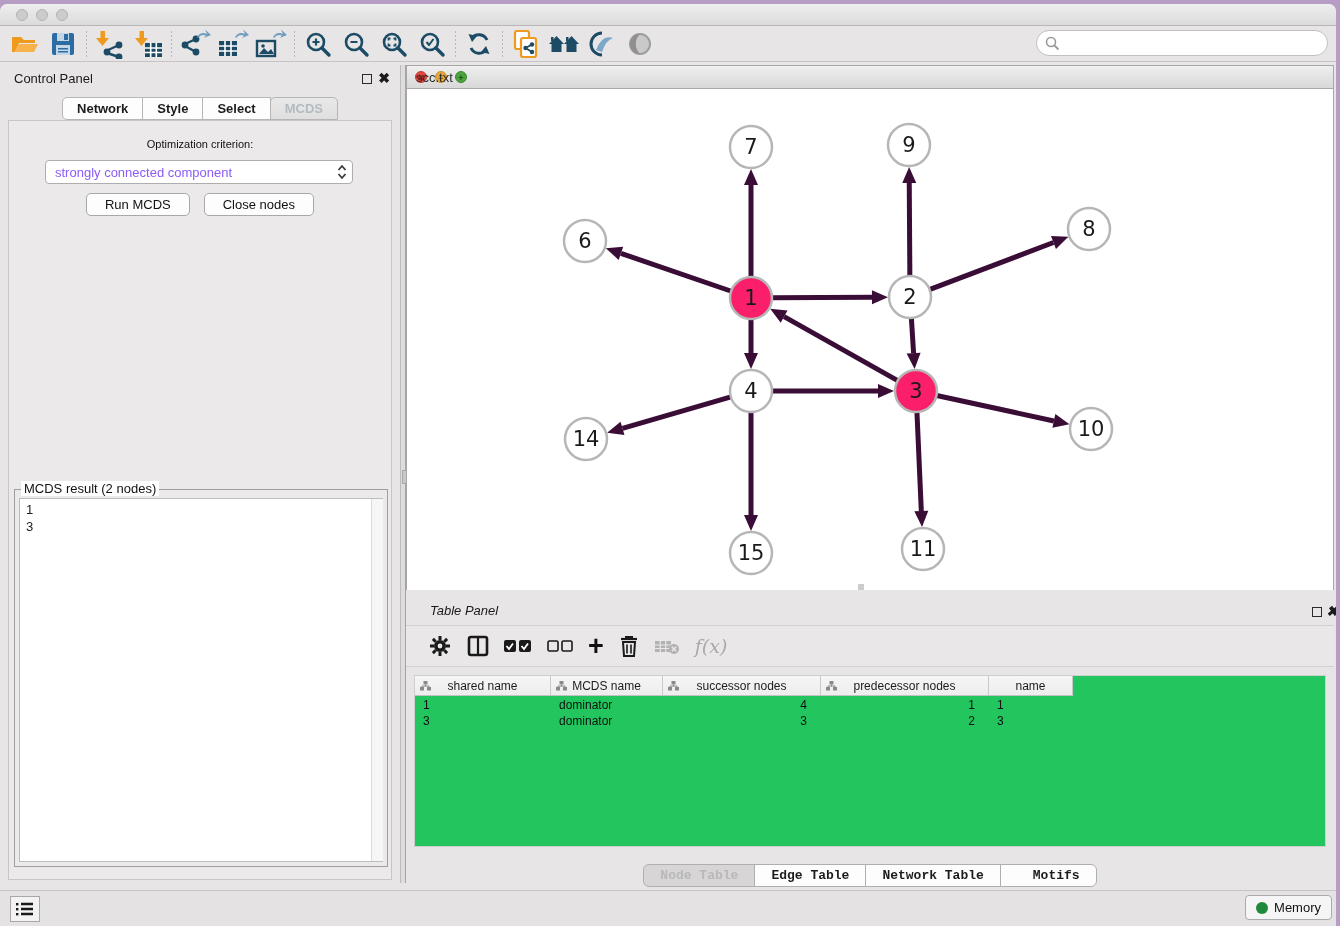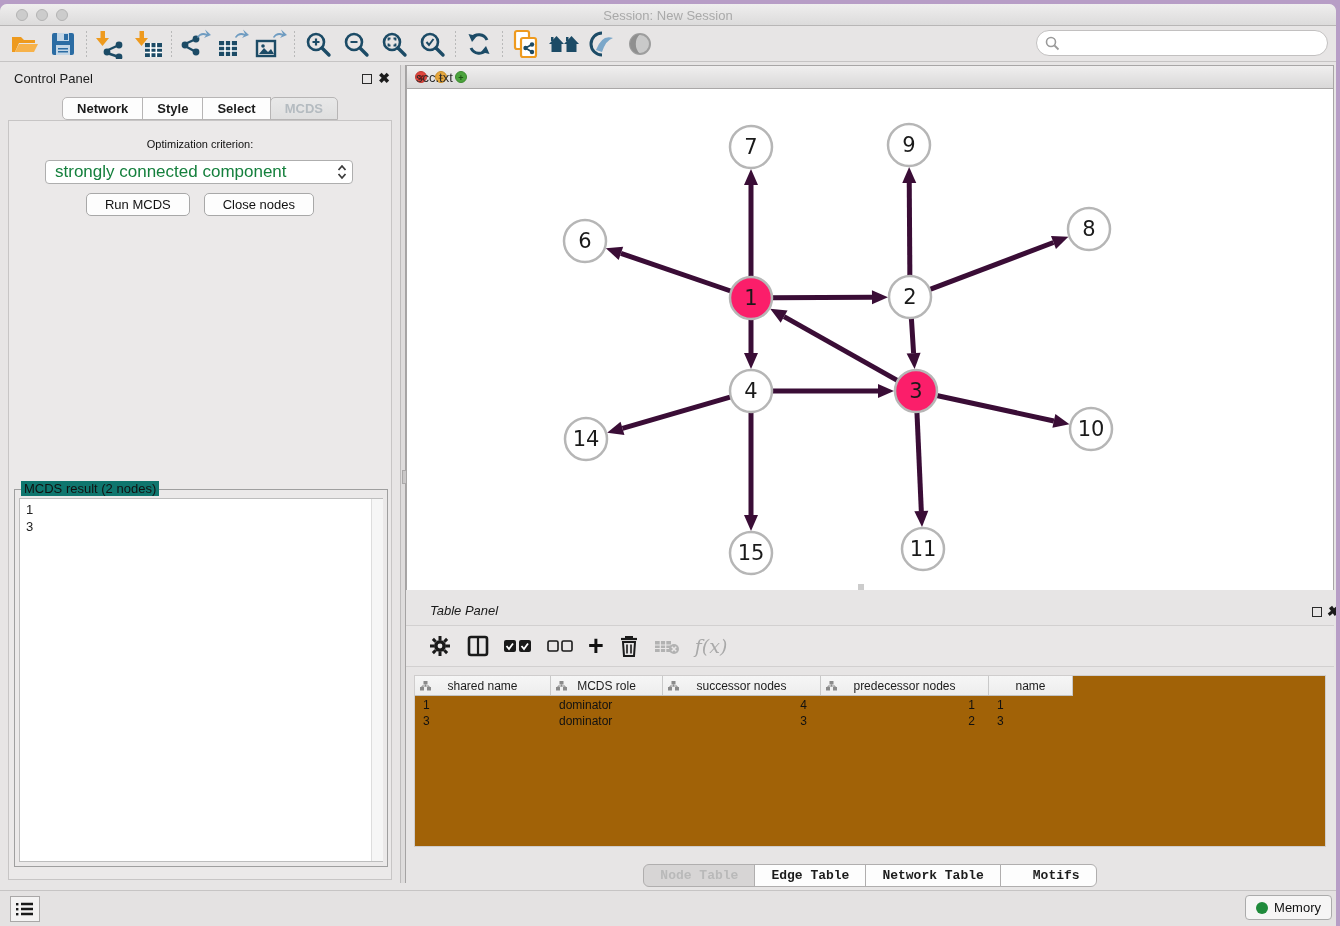--- a/index.html
+++ b/index.html
@@ -41,28 +41,28 @@
          color:#1c1c1c; margin-left:-1px; position:relative; }
   .tab:first-child { border-top-left-radius:5px; border-bottom-left-radius:5px; margin-left:0; }
   .tab:last-child { border-top-right-radius:5px; border-bottom-right-radius:5px; }
   .tab.disabled-active { background:linear-gradient(#e9e9e9,#dfdfdf); color:#b4bbc0; border-radius:5px 5px 0 0; }
 
   .cp-body { position:absolute; left:8px; top:55px; width:384px; height:760px; background:#ebe9e9;
              border:1px solid #c7c5c5; }
   .opt-label { position:absolute; top:17px; width:100%; text-align:center; font-size:11px; color:#111; }
   .criterion-select { position:absolute; left:36px; top:39px; width:308px; height:24px; background:#ffffff;
              border:1px solid #aeaeae; border-radius:4px; display:flex; align-items:center; padding:0 4px 0 9px; }
-  .criterion-text { flex:1; font-size:17px; color:#15803d; }
+  .criterion-text { flex:1; font-size:13px; color:#8b5cf6; }
   .cp-buttons { position:absolute; top:72px; left:0; width:100%; display:flex; justify-content:center; gap:14px; }
   .push-btn { background:#fdfdfd; border:1px solid #a8a8a8; border-radius:5px; height:23px; padding:0 18px;
               font-size:13px; color:#111; display:flex; align-items:center; }
 
   .result-box { position:absolute; left:5px; top:368px; width:374px; height:378px;
                 border:1px solid #9f9f9f; background:#ebe9e9; }
-  .result-legend { position:absolute; left:6px; top:-9px; background:#0f766e; padding:0 3px; font-size:13px; color:#111; }
+  .result-legend { position:absolute; left:6px; top:-9px; background:#ffffff; padding:0 3px; font-size:13px; color:#111; }
   .result-inner { position:absolute; left:4px; top:8px; right:4px; bottom:4px; background:#ffffff;
                   border:1px solid #bdbdbd; font-size:13px; line-height:17px; padding:2px 0 0 6px; white-space:pre-line; }
   .result-scroll { position:absolute; right:0; top:0; bottom:0; width:12px; background:#f6f6f6; border-left:1px solid #dddddd; }
 
   
   .v-divider { position:absolute; left:400px; top:61px; width:6px; height:818px; background:#dedcdc;
                border-left:1px solid #bdbbbb; border-right:1px solid #a5a3a3; }
   .v-grip { position:absolute; left:1px; top:405px; width:7px; height:14px; background:#c9c7c7; border:1px solid #aaa8a8; }
 
   
@@ -83,21 +83,21 @@
   .table-panel { position:absolute; left:406px; top:591px; width:928px; height:295px; background:#e7e5e5; }
   .tp-head { position:absolute; left:12px; top:0; width:100%; height:26px;font-style:italic; }
   .tp-float{ right:24px; } .tp-close{ right:8px; }
   .tp-toolbar { position:absolute; left:0; top:30px; width:100%; height:42px; background:#e9e7e7;
                 border-top:1px solid #d2d0d0; border-bottom:1px solid #d2d0d0;
                 display:flex; align-items:center; gap:15px; padding-left:22px; }
   .tp-tool { display:flex; align-items:center; justify-content:center; height:30px; }
   .plus-glyph { font-size:27px; font-weight:bold; color:#111; line-height:26px; }
   .fx-glyph { font-family:"DejaVu Serif", serif; font-style:italic; font-size:19px; color:#a9a9a9; }
 
-  .tp-table { position:absolute; left:8px; top:80px; width:912px; height:172px; background:#a16207;
+  .tp-table { position:absolute; left:8px; top:80px; width:912px; height:172px; background:#22c55e;
               border:1px solid #cfcdcd; }
   .tp-header-row { position:absolute; left:0; top:0; height:20px; display:flex;
                    background:linear-gradient(#f6f6f6,#ededed); border-bottom:1px solid #c2c2c2; }
   .th { position:relative; border-right:1px solid #c9c9c9; display:flex; align-items:center; justify-content:center;
         font-size:12px; color:#1c1c1c; }
   .th .col-icon { position:absolute; left:5px; top:5px; }
   .tr { position:absolute; left:0; height:16px; display:flex; font-size:12px; color:#111; }
   .td { overflow:hidden; white-space:nowrap; }
   .td.left { text-align:left; padding-left:8px; }
   .td.right { text-align:right; padding-right:14px; }
@@ -120,21 +120,20 @@
 </style>
 </head>
 <body>
 
 <div class="window">
 
   <div class="titlebar">
     <div class="traffic t1"></div>
     <div class="traffic t2"></div>
     <div class="traffic t3"></div>
-    <div class="win-title">Session: New Session</div>
   </div>
 
   <div class="toolbar">
     <div class="tool-btn" style="margin-left:6px">
       <svg width="30" height="24">
           <path d="M2 5 h9 l3 3 h11 v3 H9 L5 20 H2 Z" fill="#ee9a1e"></path>
           <path d="M9 12 h19 l-4 8 H5 Z" fill="#f7b24a"></path>
         </svg>
     </div>
     <div class="tool-btn">
@@ -440,21 +439,21 @@
             </svg>
           <span>shared name</span>
         </div>
         <div class="th" style="width:112px">
           <svg class="col-icon" width="11" height="10">
               <rect x="3.5" y="0" width="4" height="3.5" fill="#8a8a8a"></rect>
               <rect x="0" y="6" width="4" height="3.5" fill="#8a8a8a"></rect>
               <rect x="7" y="6" width="4" height="3.5" fill="#8a8a8a"></rect>
               <path d="M5.5 3.5 v2 M2 6 v-1 h7 v1" stroke="#8a8a8a" stroke-width="1" fill="none"></path>
             </svg>
-          <span>MCDS role</span>
+          <span>MCDS name</span>
         </div>
         <div class="th" style="width:158px">
           <svg class="col-icon" width="11" height="10">
               <rect x="3.5" y="0" width="4" height="3.5" fill="#8a8a8a"></rect>
               <rect x="0" y="6" width="4" height="3.5" fill="#8a8a8a"></rect>
               <rect x="7" y="6" width="4" height="3.5" fill="#8a8a8a"></rect>
               <path d="M5.5 3.5 v2 M2 6 v-1 h7 v1" stroke="#8a8a8a" stroke-width="1" fill="none"></path>
             </svg>
           <span>successor nodes</span>
         </div>

